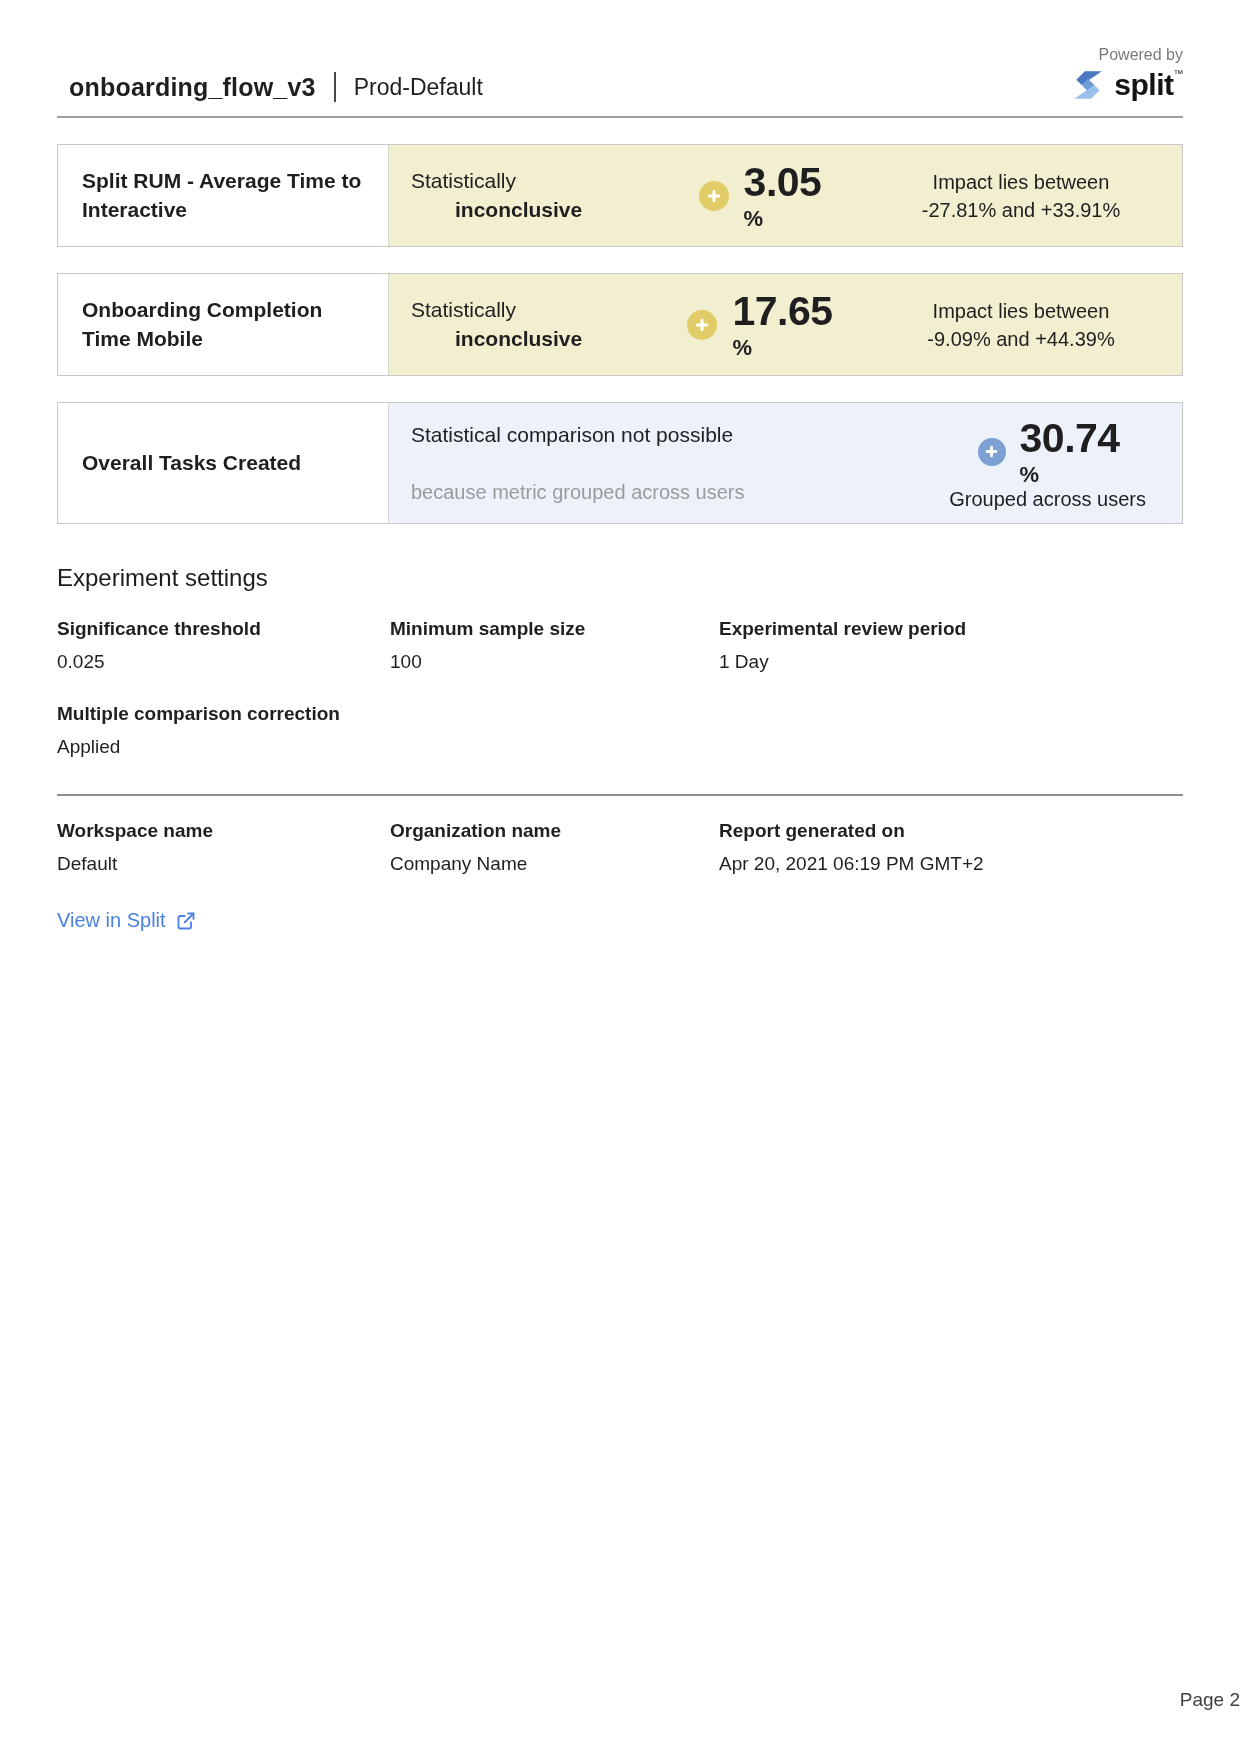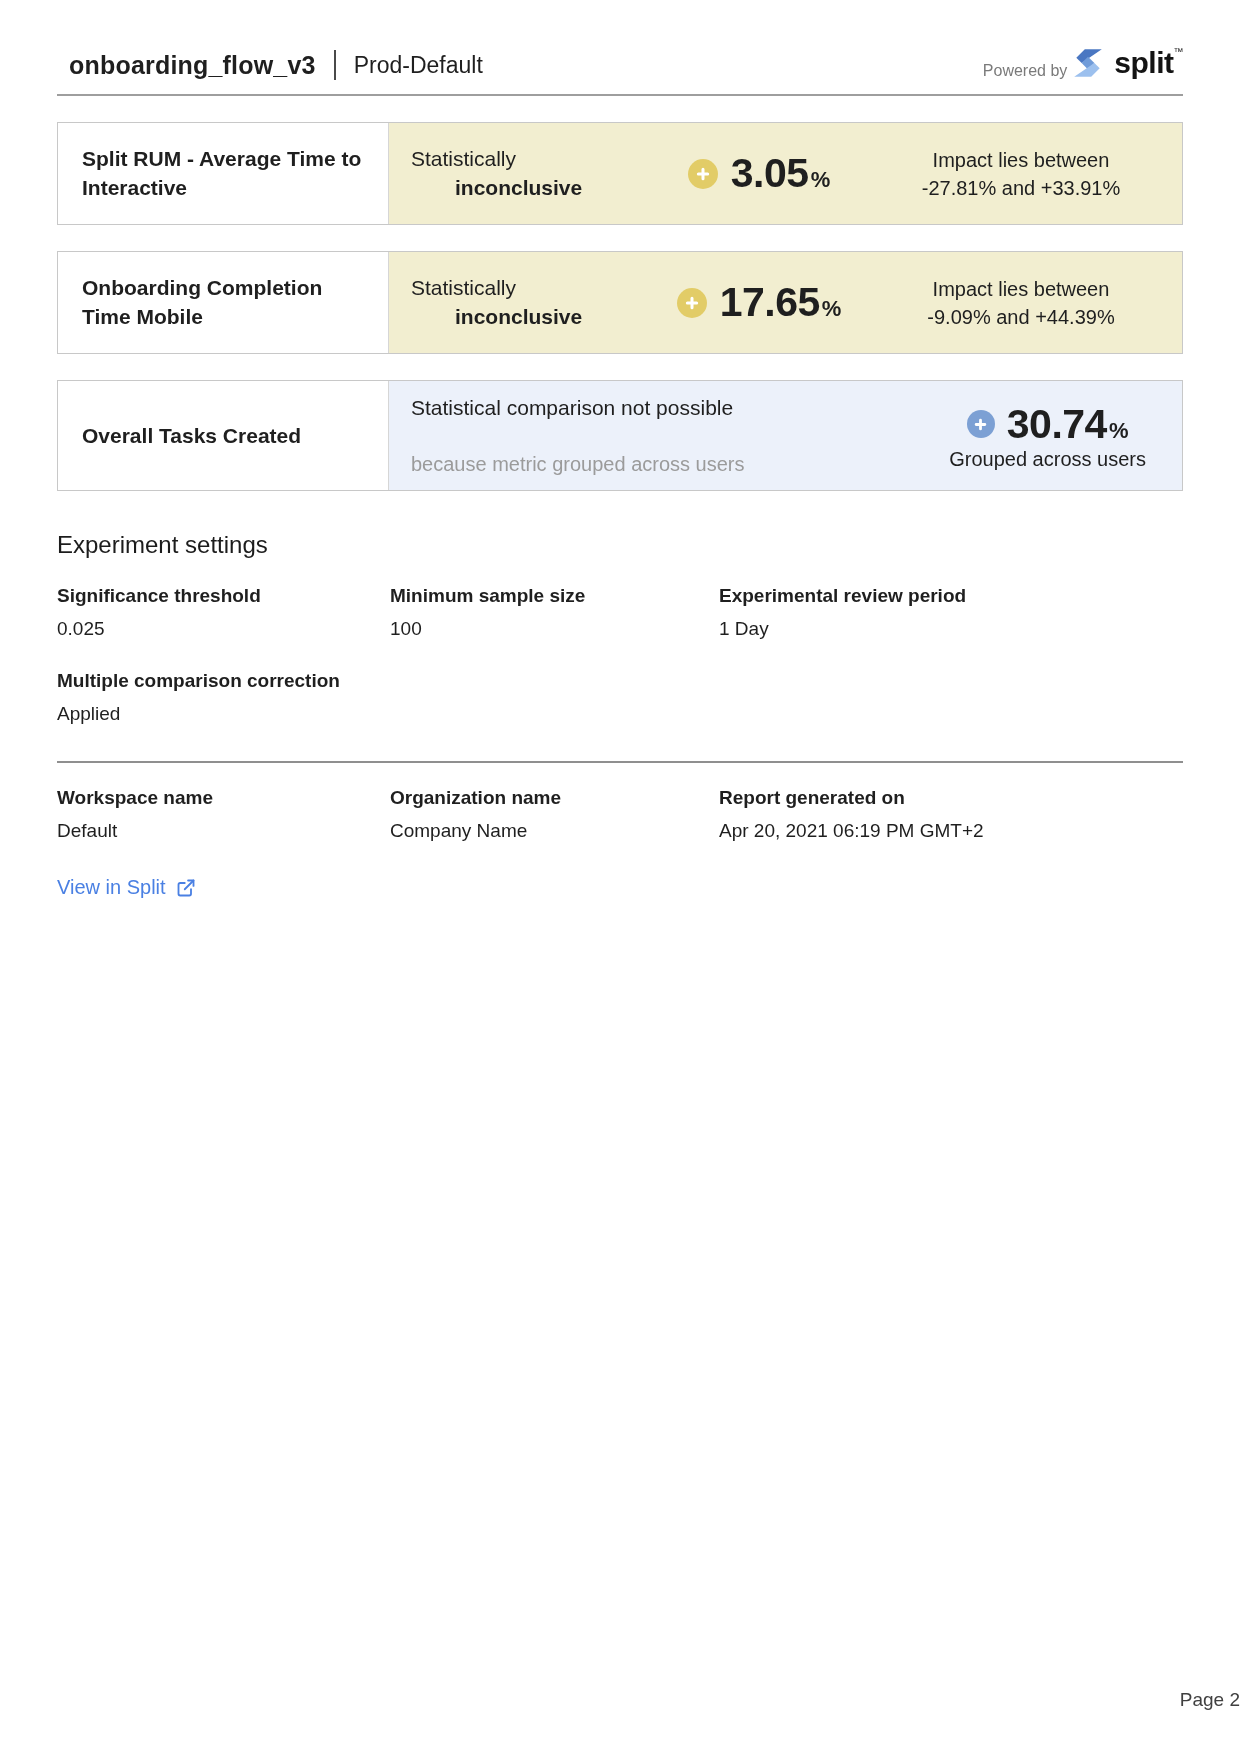--- a/index.html
+++ b/index.html
@@ -15,21 +15,21 @@
   
   .header {
     display: flex; justify-content: space-between; align-items: flex-end;
     padding-top: 46px; padding-bottom: 14px;
     border-bottom: 2px solid #9e9e9e;
   }
   .h-title { display: flex; align-items: center; gap: 18px; }
   .h-name  { font-size: 25px; font-weight: 700; letter-spacing: .2px; margin-left: 12px; }
   .h-sep   { width: 2px; height: 30px; background: #4a4a4a; }
   .h-env   { font-size: 23px; font-weight: 400; }
-  .h-right { display: flex; flex-direction: row; align-items: flex-end; gap: 4px; }
+  .h-right { display: flex; flex-direction: column; align-items: flex-end; gap: 4px; }
   .powered { color: #7a7a7a; font-size: 16px; }
   .brand   { display: flex; align-items: center; gap: 9px; }
   .brand-text { font-size: 30px; font-weight: 700; color: #141414; letter-spacing: -.5px; }
   .brand-text sup { font-size: 10px; font-weight: 400; vertical-align: top; }
 
   
   .card {
     display: flex; margin-top: 26px;
     border: 1px solid #c8c8c8; border-radius: 0;
     min-height: 103px; overflow: hidden; background: #fff;
@@ -48,21 +48,21 @@
 
   .value-wrap { flex: 1; display: flex; align-items: center; justify-content: center; gap: 13px; }
   .plus {
     width: 30px; height: 30px; border-radius: 50%;
     display: flex; align-items: center; justify-content: center; flex: 0 0 30px;
   }
   .plus.warn { background: var(--inconclusive-icon, #e2cc67); }
   .plus.info { background: var(--grouped-icon, #7ca0d4); width: 28px; height: 28px; flex-basis: 28px; }
   .big-num { font-size: 41px; font-weight: 700; letter-spacing: -.5px; }
   .pct { font-size: 22px; font-weight: 700; margin-left: 2px; }
-  .num-line { display: flex; align-items: baseline; }
+  .num-line { display: flex; align-items: baseline; flex-direction: column; }
 
   .impact { flex: 0 0 258px; text-align: center; font-size: 20px; line-height: 1.4; }
 
   .status3 { flex: 1; line-height: 1.4; }
   .status3 .l1 { font-size: 21px; }
   .status3 .l2 { font-size: 20px; color: #9b9b9b; margin-top: 28px; }
   .right3 { display: flex; flex-direction: column; align-items: center; gap: 0; padding-right: 4px; }
   .right3 .row { display: flex; align-items: center; gap: 12px; }
   .caption3 { font-size: 20px; }
 

